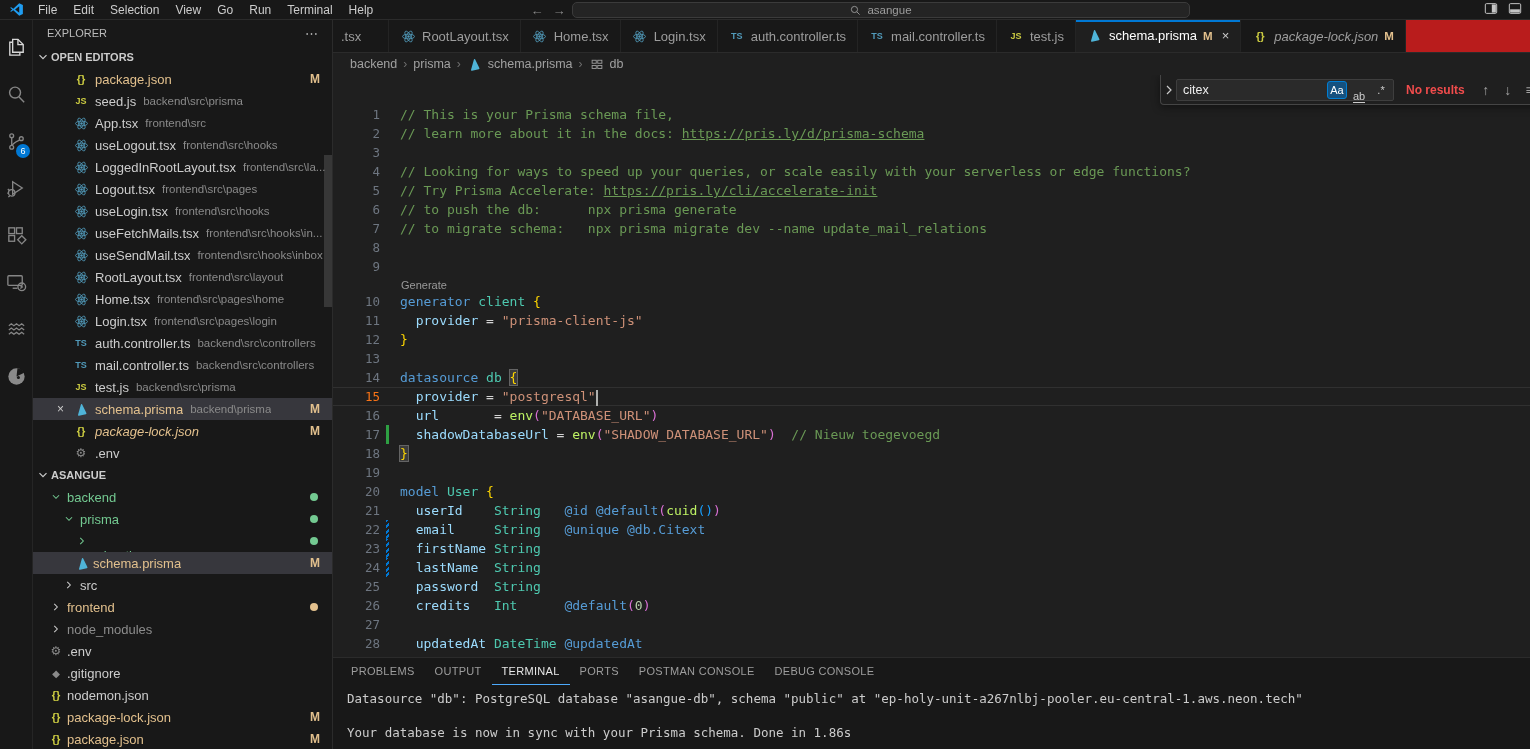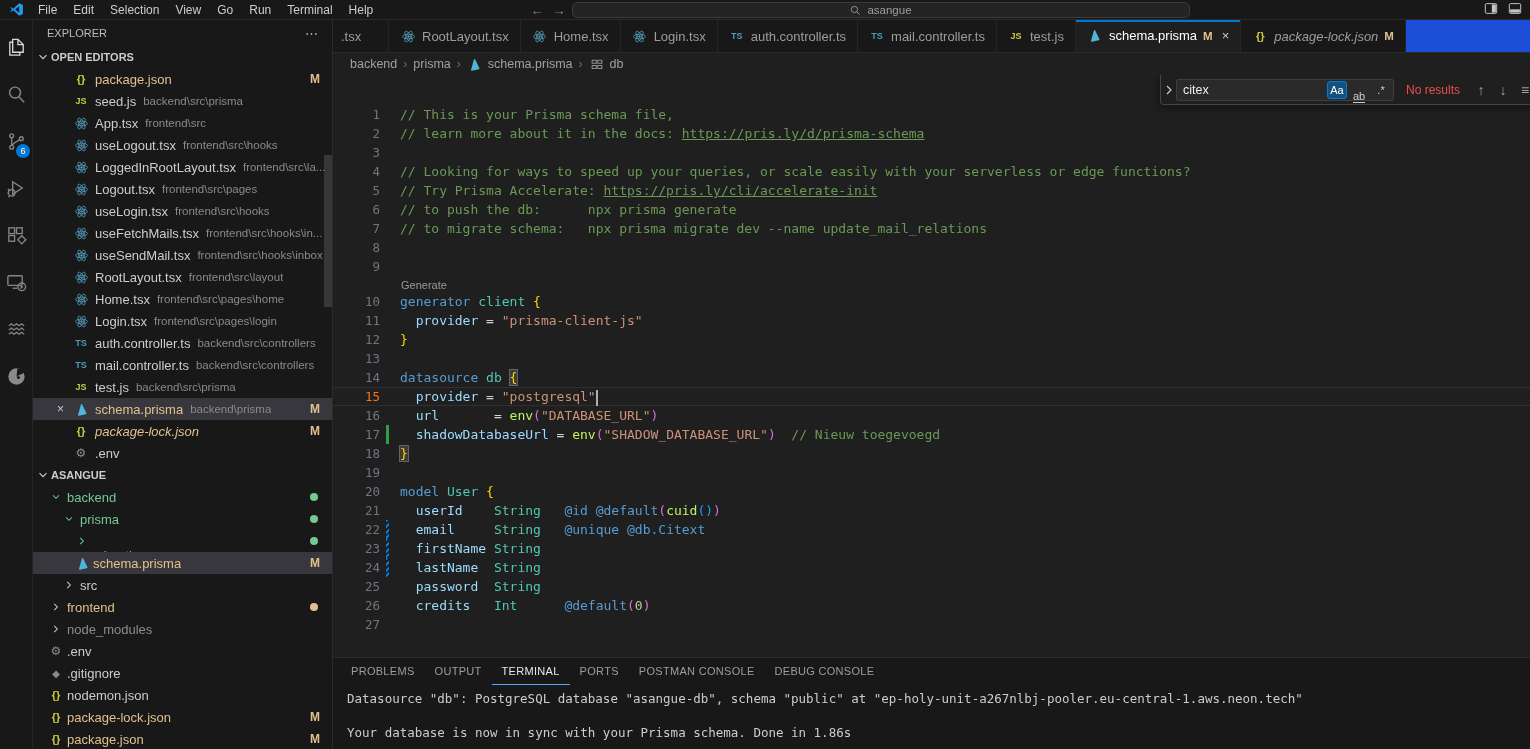--- a/index.html
+++ b/index.html
@@ -54,21 +54,21 @@
   .git-added { color:#73c991; } .git-added .fname { color:#73c991; }
   .git-modified .fname { color:#e2c08d; }
   .git-ignored .fname { color:#8c8c8c; }
   .italic .fname { font-style:italic; }
   .tree-row .chev { width:16px; height:16px; display:flex; align-items:center; justify-content:center; flex:none; }
   #sidebar-scrollbar { position:absolute; top:135px; right:0; width:8px; height:152px;
     background:rgba(121,121,121,.32); }
 
   
   #editor-group { flex:1; display:flex; flex-direction:column; min-width:0; }
-  #tabbar { height:33px; background:#1d4ed8; display:flex; border-bottom:1px solid #2b2b2b; overflow:hidden; flex:none; }
+  #tabbar { height:33px; background:#b91c1c; display:flex; border-bottom:1px solid #2b2b2b; overflow:hidden; flex:none; }
   .tab { display:flex; align-items:center; gap:6px; padding:0 11px; font-size:13px; color:#9d9d9d;
     background:#181818; border-right:1px solid #242424; flex:none; position:relative; cursor:pointer; }
   .tab.partial { width:56px; padding:0 8px; }
   .tab.active { background:#1f1f1f; color:#ffffff; border-bottom:1px solid #1f1f1f; }
   .tab.active::before { content:""; position:absolute; top:0; left:0; right:0; height:2px; background:#0078d4; }
   .tab .badge-m { margin:0; font-size:11.5px; }
   .tab-close { font-size:13px; color:#cccccc; margin-left:3px; }
 
   #breadcrumbs { height:22px; background:#1f1f1f; display:flex; align-items:center;
     padding-left:17px; font-size:12.5px; color:#a0a0a0; flex:none; }
@@ -104,21 +104,21 @@
   .find-toggle { width:15px; height:100%; display:flex; align-items:center; justify-content:center; cursor:pointer; }
   .find-input-box { width:218px; height:22px; background:#2a2a2a; border:1px solid #3e3e3e;
     border-radius:2px; display:flex; align-items:center; }
   .find-input-box input { flex:1; min-width:0; background:transparent; border:none; outline:none;
     color:#eeeeee; font-size:12.5px; padding:0 6px; font-family:"Liberation Sans",sans-serif; }
   .find-opt { width:20px; height:18px; display:flex; align-items:center; justify-content:center;
     font-size:11px; color:#cccccc; border-radius:3px; margin-right:2px; flex:none; cursor:pointer;
     border:1px solid rgba(0,0,0,0); }
   .find-opt.on { background:rgba(0,120,212,.5); border-color:#007fd4; color:#ffffff; }
   .find-opt.ww span { border-bottom:1px solid currentColor;margin-top:13px; }
-  #find-results { color:#f14c4c; font-size:12px; margin:0 10px 0 12px; white-space:nowrap; }
+  #find-results { color:#f14c4c; font-size:12px; margin:0 10px 0 12px; white-space:nowrap;font-weight:bold; }
   .find-nav { width:22px; text-align:center; color:#a0a0a0; font-size:14px; cursor:pointer; flex:none; }
 
   
   #panel { height:92px; border-top:1px solid #2b2b2b; background:#181818; flex:none; }
   #panel-tabs { height:27px; display:flex; align-items:center; padding-left:8px; }
   .ptab { padding:0 10px; font-size:11px; color:#9d9d9d; height:100%; display:flex; align-items:center;
     border-bottom:1px solid rgba(0,0,0,0); letter-spacing:.3px; cursor:pointer; }
   .ptab.active { color:#e7e7e7; border-bottom-color:#4daafc; }
   #terminal-output { padding:5px 0 0 14px; font-family:"DejaVu Sans Mono","Liberation Mono",monospace;
     font-size:12.5px; color:#cccccc; line-height:17px; white-space:pre; }
@@ -829,20 +829,25 @@
           </div>
           <div class="cline">
             <span class="ln">26</span>
             <span class="chg"></span>
             <span class="ctext"><span class="tx">  </span><span class="pr">credits</span><span class="tx">   </span><span class="ty">Int</span><span class="tx">      </span><span class="at">@default</span><span class="b2">(</span><span class="nu">0</span><span class="b2">)</span></span>
           </div>
           <div class="cline">
             <span class="ln">27</span>
             <span class="chg"></span>
           </div>
+          <div class="cline">
+            <span class="ln">28</span>
+            <span class="chg"></span>
+            <span class="ctext"><span class="tx">  </span><span class="pr">updatedAt</span><span class="tx"> </span><span class="ty">DateTime</span><span class="tx"> </span><span class="at">@updatedAt</span></span>
+          </div>
         </div>
     </div>
     <div id="panel">
       <div id="panel-tabs">
           <div class="ptab">PROBLEMS</div>
           <div class="ptab">OUTPUT</div>
           <div class="ptab active">TERMINAL</div>
           <div class="ptab">PORTS</div>
           <div class="ptab">POSTMAN CONSOLE</div>
           <div class="ptab">DEBUG CONSOLE</div>

